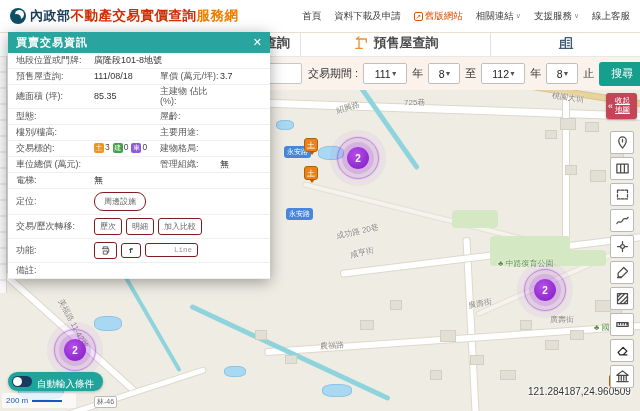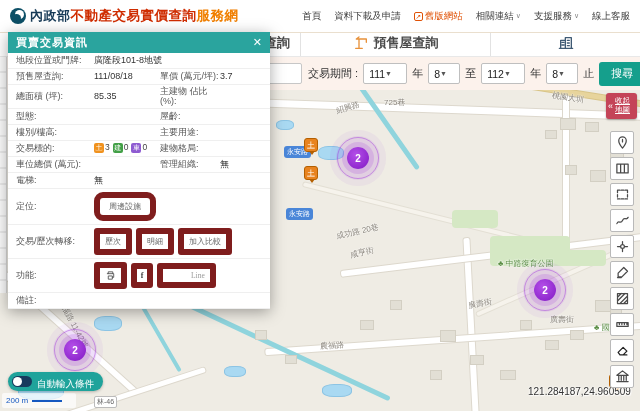--- a/index.html
+++ b/index.html
@@ -32,21 +32,21 @@
   #tab-project { flex:1; border-left:1px solid #e2e2e2; border-top:2px solid #6a4fa0; }
   .tab-icon svg { display:block; }
 
   
   #filterbar { position:absolute; left:0; top:57px; width:640px; height:33px; background:#fcf2ec; z-index:10; }
   #kw-input { position:absolute; left:236px; top:6px; width:66px; height:21px; background:#fff;
               border:1px solid #c7c7c7; border-radius:2px; }
   #filter-row { position:absolute; left:308px; top:4px; height:25px; display:flex; align-items:center; gap:5px; }
   .f-label { font-size:11px; color:#333; white-space:nowrap; }
   .f-select { height:21px; background:#fff; border:1px solid #bfbfbf; border-radius:2px;
-              display:flex; align-items:center; justify-content:flex-start; padding:0 3px 0 5px;
+              display:flex; align-items:center; justify-content:center; padding:0 3px 0 5px;
               font-size:10.5px; color:#222; cursor:pointer; }
   .f-select .car { font-size:7px; color:#555; }
   .w44{width:44px;} .w32{width:32px;}
   #search-btn { width:46px; height:24px; background:#159f8c; color:#fff; border:none; border-radius:3px;
                 font-size:11px; cursor:pointer; font-family:inherit; }
 
   
   #map { position:absolute; left:0; top:90px; width:640px; height:321px; background:#efece4; overflow:hidden; z-index:1; }
   .road, .pond, .park, .bld, .stream { position:absolute; }
   .road { background:#fff; box-shadow:0 0 0 1px #ddd8cd; border-radius:2px; }
@@ -111,22 +111,22 @@
   #modal-header { height:21px; background:#2aa49e; display:flex; align-items:center; padding:0 8px; }
   #modal-title { color:#fff; font-size:11px; font-weight:bold; letter-spacing:1px; }
   #modal-close { margin-left:auto; color:#fff; font-size:11px; cursor:pointer; line-height:1; }
   #modal-body { padding:0; }
   .mrow { display:grid; grid-template-columns:78px 66px 60px 1fr; align-items:center;
           border-bottom:1px solid #efefef; min-height:16px; padding:1px 0 1px 8px; }
   .mrow .lab { font-size:9px; color:#555; line-height:1.15; }
   .mrow .val { font-size:9px; color:#333; line-height:1.15; }
   .mrow .span-val { grid-column:2 / 5; }
   .mrow .btns { grid-column:2 / 5; display:flex; align-items:center; gap:4px; padding:2px 0; }
-  .mbtn { border:6px solid #7f1d1d; background:#fff; border-radius:3px; color:#666; font-size:8px;
-          padding:2px 5px; cursor:pointer; display:inline-flex; align-items:center; justify-content:center; font-family:Liberation Serif, serif; }
+  .mbtn { border:1px solid #7f1d1d; background:#fff; border-radius:3px; color:#666; font-size:8px;
+          padding:2px 5px; cursor:pointer; display:inline-flex; align-items:center; justify-content:center; font-family:Liberation Mono, monospace; }
   .mbtn.pill { border-radius:9px; padding:3px 9px; }
   .mbtn.fb { font-weight:bold; color:#444; width:20px; }
   .mbtn.line-btn { color:#999; font-size:7.5px;padding-left:28px; }
   .badge-group { display:flex; align-items:center; }
   .tbadge { width:10px; height:10px; border-radius:2px; color:#fff; font-size:7px;
             display:inline-flex; align-items:center; justify-content:center; }
   .tnum { font-size:8.5px; color:#444; margin:0 3px 0 1px; }
 </style>
 </head>
 <body>
@@ -256,21 +256,21 @@
         <div class="bld" style="left: 470px; top: 265px; width: 14px; height: 10px;"></div>
         <div class="bld" style="left: 430px; top: 280px; width: 12px; height: 10px;"></div>
         <div class="bld" style="left: 500px; top: 280px; width: 16px; height: 10px;"></div>
         <div class="bld" style="left: 390px; top: 210px; width: 12px; height: 10px;"></div>
         <div class="bld" style="left: 360px; top: 230px; width: 14px; height: 10px;"></div>
         <div class="bld" style="left: 255px; top: 240px; width: 12px; height: 10px;"></div>
         <div class="bld" style="left: 285px; top: 265px; width: 12px; height: 9px;"></div>
       </div>
     <div id="map-labels">
         <div class="map-label " style="left: 336px; top: 12px; transform: rotate(-18deg);">紹興路</div>
-        <div class="map-label " style="left: 384px; top: 7px;">725巷</div>
+        <div class="map-label " style="left: 404px; top: 7px;">725巷</div>
         <div class="map-label " style="left: 552px; top: 2px; transform: rotate(9deg);">桃園大圳</div>
         <div class="map-label pill" style="left: 284px; top: 56px;">永安路</div>
         <div class="map-label pill" style="left: 286px; top: 118px;">永安路</div>
         <div class="map-label " style="left: 336px; top: 136px; transform: rotate(-13deg);">成功路 20巷</div>
         <div class="map-label " style="left: 350px; top: 157px; transform: rotate(-13deg);">咸亨街</div>
         <div class="map-label park-lab" style="left: 498px; top: 168px;">♣ 中路復育公園</div>
         <div class="map-label " style="left: 468px; top: 208px; transform: rotate(-11deg);">廣壽街</div>
         <div class="map-label " style="left: 550px; top: 224px;">廣壽街</div>
         <div class="map-label park-lab" style="left: 594px; top: 232px;">♣ 國際公園</div>
         <div class="map-label " style="left: 320px; top: 250px; transform: rotate(-4deg);">農福路</div>

